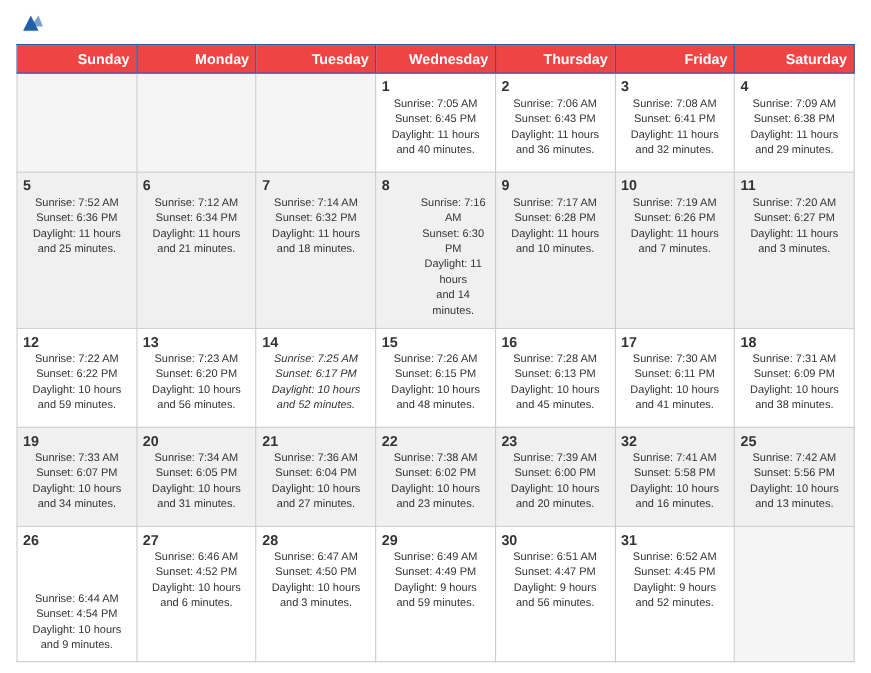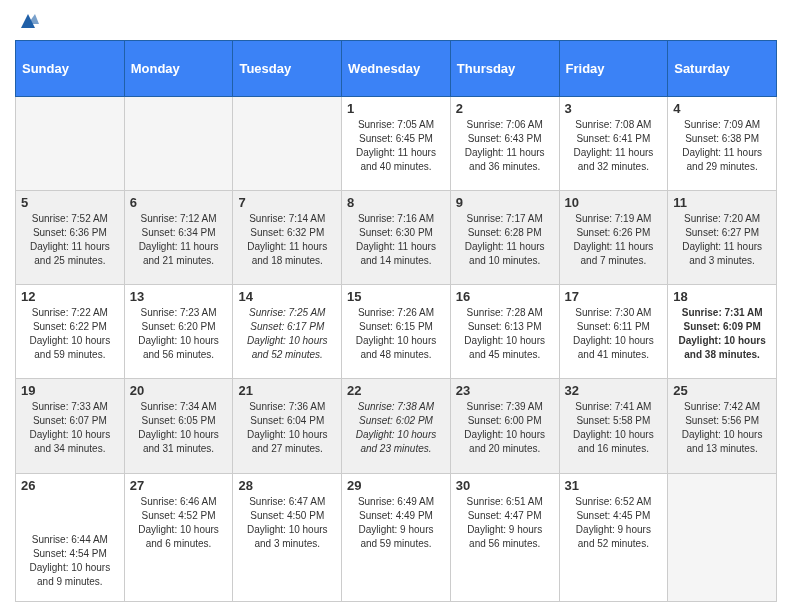--- a/index.html
+++ b/index.html
@@ -61,24 +61,24 @@
       color: #555;
     }
     .calendar {
       flex: 1;
       border: 1px solid #ccc;
       border-collapse: collapse;
       width: 100%;
       table-layout: fixed;
     }
     .calendar th {
-      background-color: #3b82f6;
+      background-color: #ef4444;
       color: #fff;
-      text-align: left;
-      padding: 20px 6px;
+      text-align: right;
+      padding: 5px 6px;
       font-size: 13px;
       border: 1px solid #2060a8;
     }
     .calendar td {
       vertical-align: top;
       border: 1px solid #ccc;
       padding: 4px 5px;
       font-size: 10px;
       color: #333;
       height: 88px;
@@ -188,21 +188,21 @@
           </td>
           <td>
             <span class="day-number">7</span>
             <div class="cell-text" style="white-space: pre-line;">Sunrise: 7:14 AM
 Sunset: 6:32 PM
 Daylight: 11 hours
 and 18 minutes.</div>
           </td>
           <td>
             <span class="day-number">8</span>
-            <div class="cell-text" style="white-space: pre-line;">Sunrise: 7:16 AM
+            <div class="cell-text" style="white-space: pre-line; margin-left: 32px;">Sunrise: 7:16 AM
 Sunset: 6:30 PM
 Daylight: 11 hours
 and 14 minutes.</div>
           </td>
           <td>
             <span class="day-number">9</span>
             <div class="cell-text" style="white-space: pre-line;">Sunrise: 7:17 AM
 Sunset: 6:28 PM
 Daylight: 11 hours
 and 10 minutes.</div>
@@ -260,21 +260,21 @@
           </td>
           <td>
             <span class="day-number">17</span>
             <div class="cell-text" style="white-space: pre-line;">Sunrise: 7:30 AM
 Sunset: 6:11 PM
 Daylight: 10 hours
 and 41 minutes.</div>
           </td>
           <td>
             <span class="day-number">18</span>
-            <div class="cell-text" style="white-space: pre-line; font-weight: bold;">Sunrise: 7:31 AM
+            <div class="cell-text" style="white-space: pre-line;">Sunrise: 7:31 AM
 Sunset: 6:09 PM
 Daylight: 10 hours
 and 38 minutes.</div>
           </td>
         </tr>
         <tr class="row-shaded">
           <td>
             <span class="day-number">19</span>
             <div class="cell-text" style="white-space: pre-line;">Sunrise: 7:33 AM
 Sunset: 6:07 PM
@@ -290,21 +290,21 @@
           </td>
           <td>
             <span class="day-number">21</span>
             <div class="cell-text" style="white-space: pre-line;">Sunrise: 7:36 AM
 Sunset: 6:04 PM
 Daylight: 10 hours
 and 27 minutes.</div>
           </td>
           <td>
             <span class="day-number">22</span>
-            <div class="cell-text" style="white-space: pre-line; font-style: italic;">Sunrise: 7:38 AM
+            <div class="cell-text" style="white-space: pre-line;">Sunrise: 7:38 AM
 Sunset: 6:02 PM
 Daylight: 10 hours
 and 23 minutes.</div>
           </td>
           <td>
             <span class="day-number">23</span>
             <div class="cell-text" style="white-space: pre-line;">Sunrise: 7:39 AM
 Sunset: 6:00 PM
 Daylight: 10 hours
 and 20 minutes.</div>

